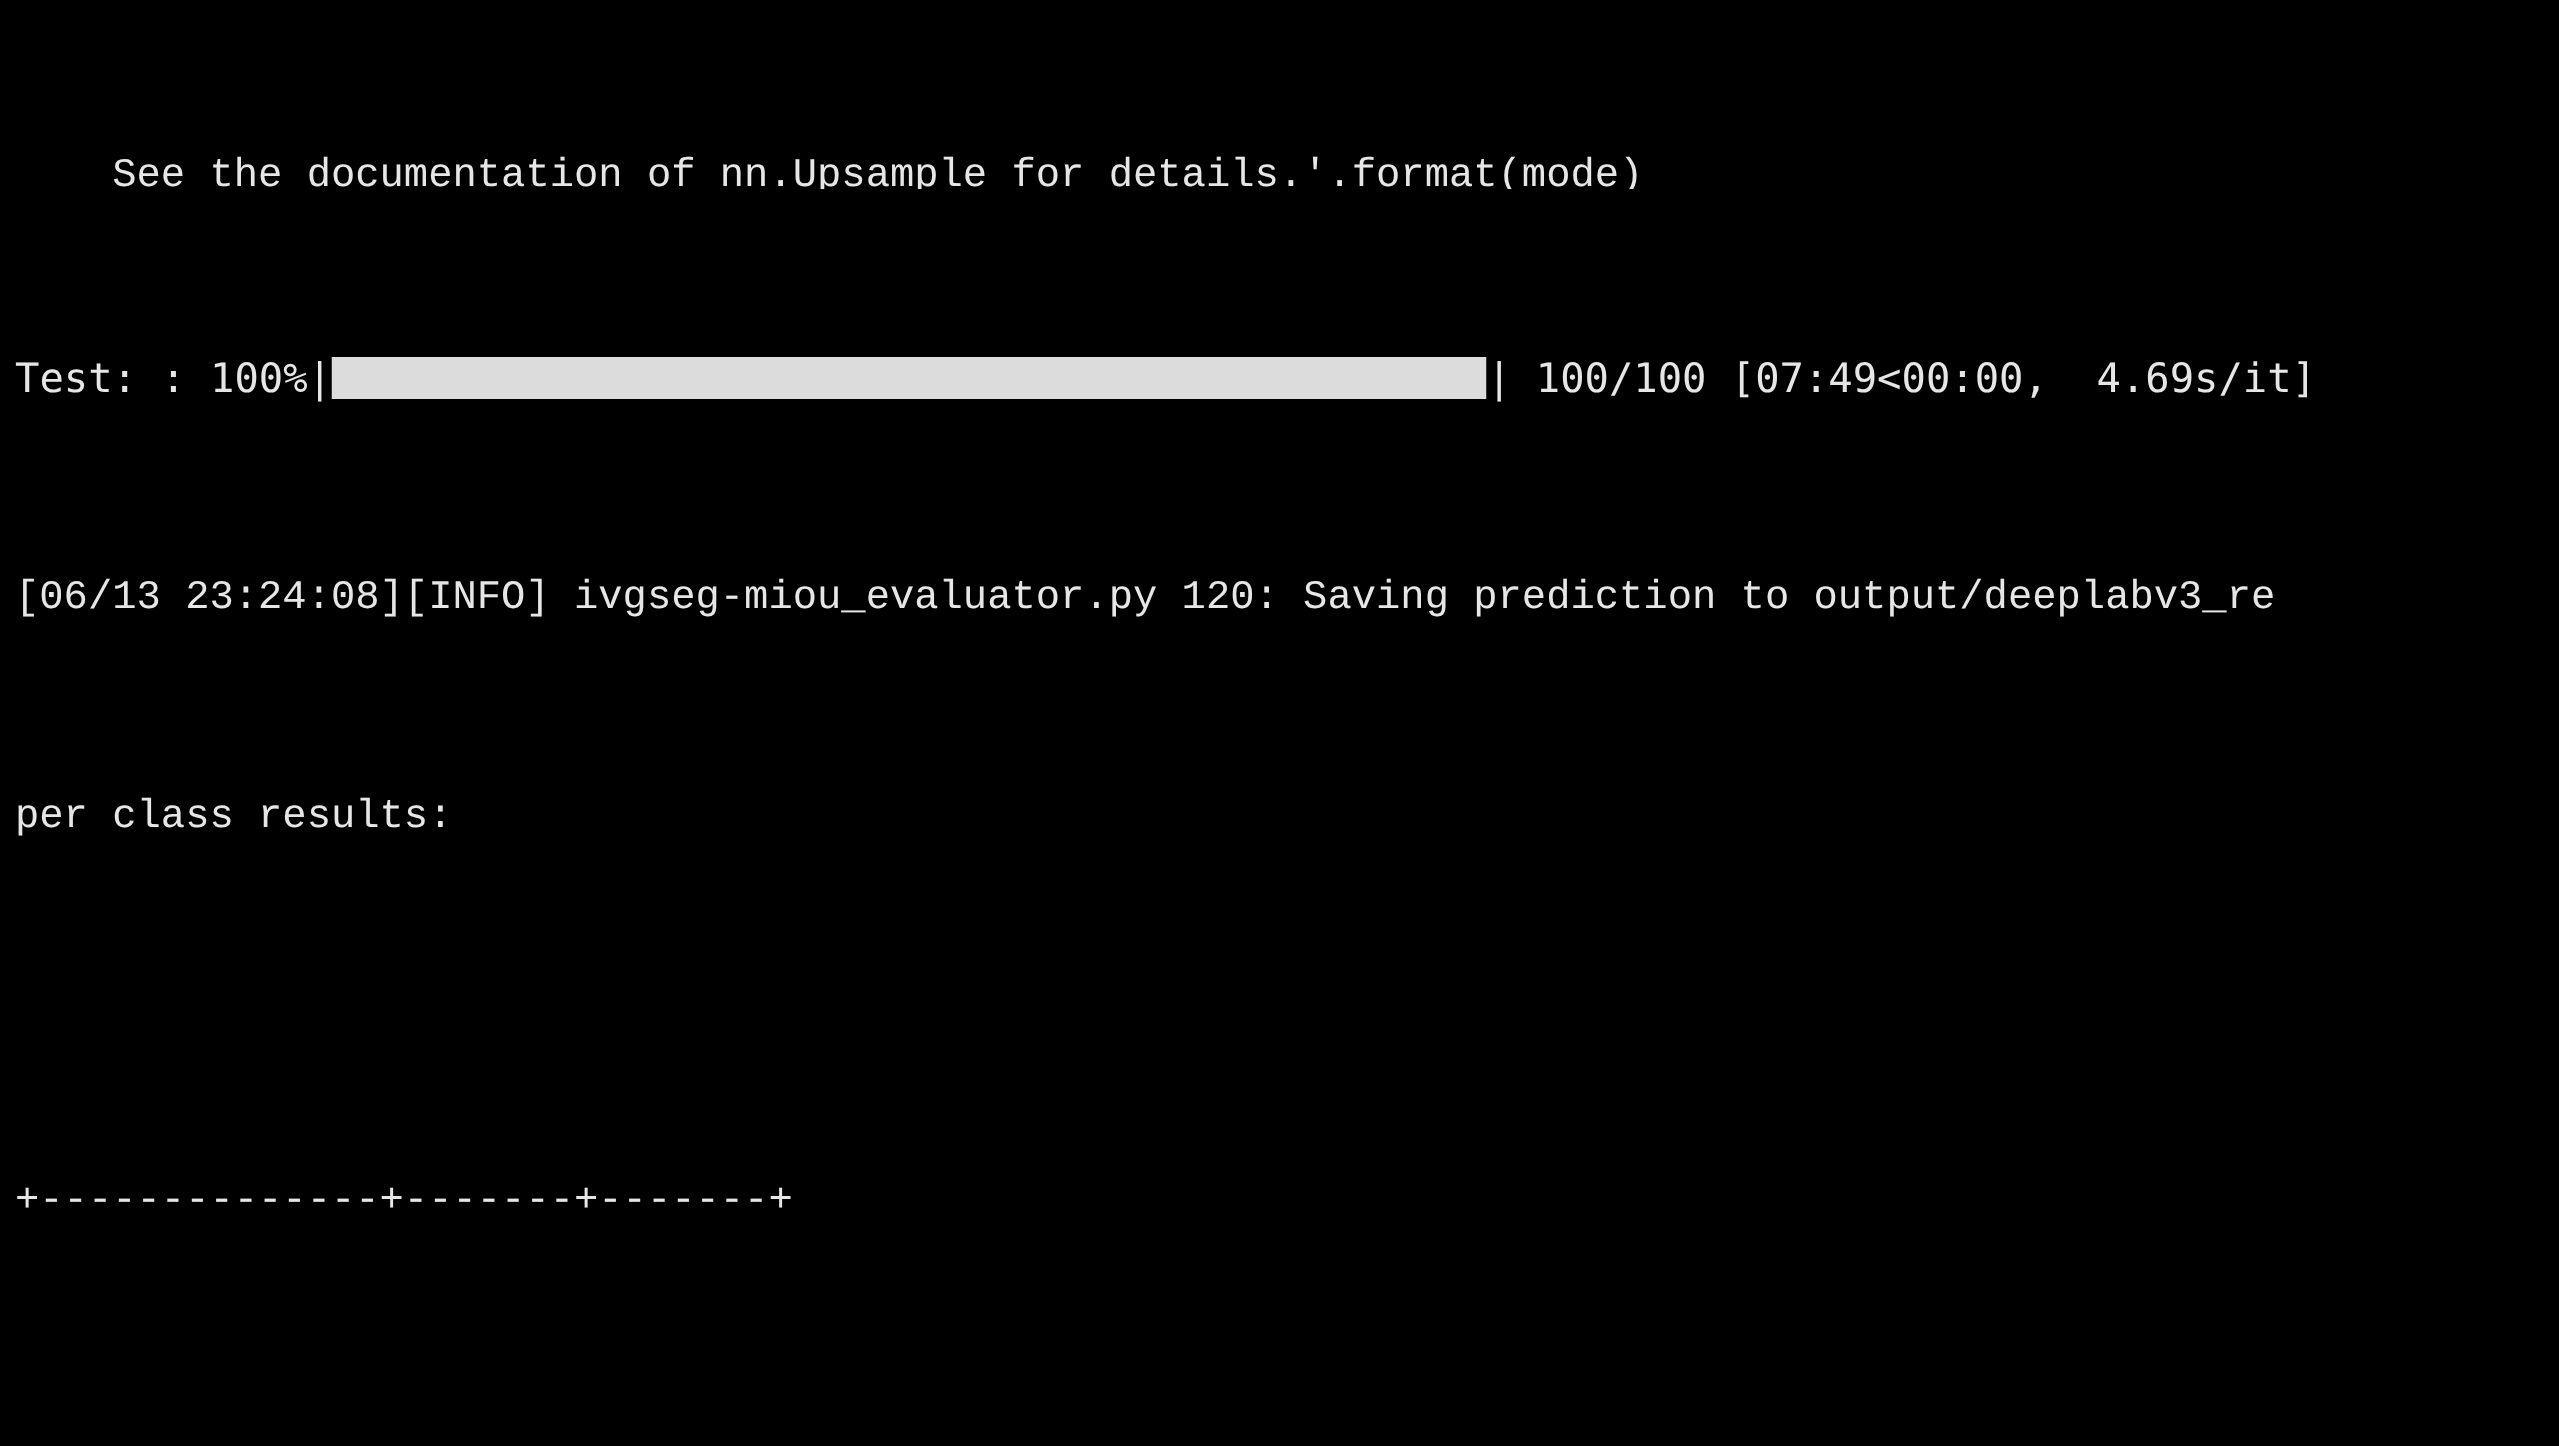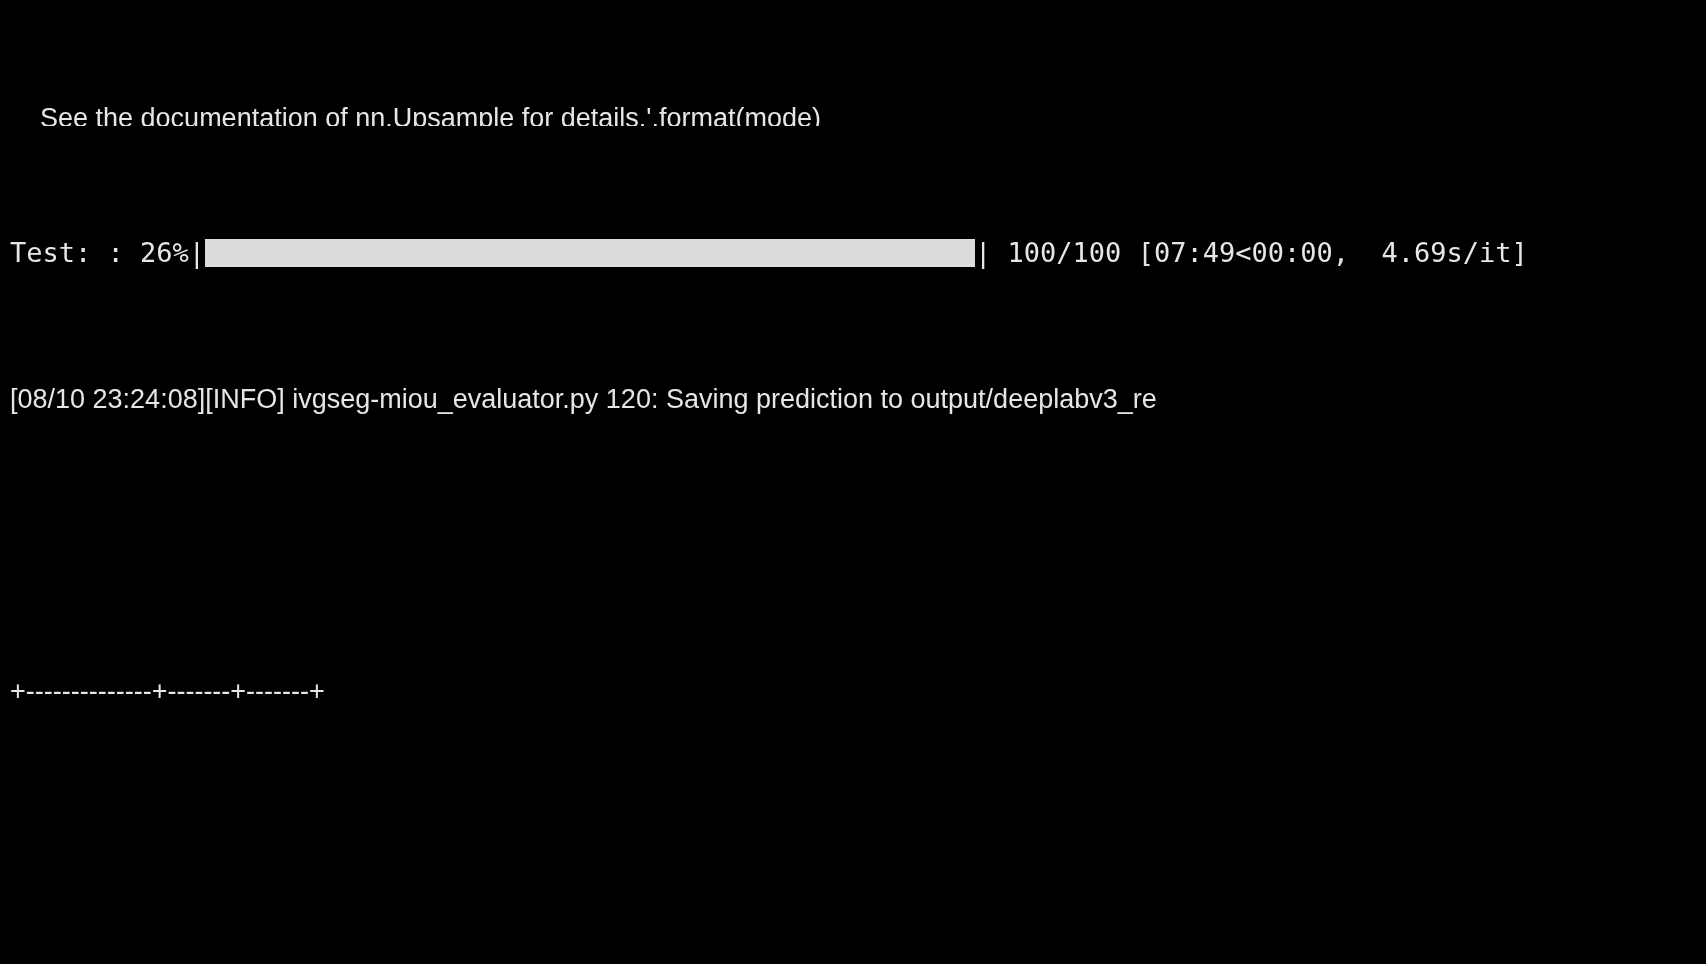--- a/index.html
+++ b/index.html
@@ -32,21 +32,21 @@
     position: absolute;
     left: 10px;
     top: -10px;
     width: 1696px;
     white-space: pre;
   }
   .line {
     height: 36.5px;
     white-space: pre;
     display: block;
-    font-family: Liberation Sans, sans-serif;
+    font-family: Liberation Mono, monospace;
   }
   .line.clipped-top {
     height: 26px;
     overflow: hidden;
   }
   .bar-line {
     position: relative;
     display: block;
     height: 36.5px;
     white-space: pre;
@@ -70,24 +70,25 @@
   .txt { font-family: "DejaVu Sans Mono", "Liberation Mono", monospace; }
 </style>
 </head>
 <body>
 
 <div id="terminal">
   <div class="screen">
 
     <div class="line clipped-top">    See the documentation of nn.Upsample for details.'.format(mode)</div>
 
-    <div class="bar-line"><span class="txt">Test: : 26%|</span><span class="progress-track"><span class="progress-fill" id="progress-fill" style="width: 100%;"></span></span><span class="txt">| 100/100 [07:49&lt;00:00,  4.69s/it]</span></div>
+    <div class="bar-line"><span class="txt">Test: : 100%|</span><span class="progress-track"><span class="progress-fill" id="progress-fill" style="width: 100%;"></span></span><span class="txt">| 100/100 [07:49&lt;00:00,  4.69s/it]</span></div>
 
-    <div class="line">[08/10 23:24:08][INFO] ivgseg-miou_evaluator.py 120: Saving prediction to output/deeplabv3_re</div>
+    <div class="line">[06/13 23:24:08][INFO] ivgseg-miou_evaluator.py 120: Saving prediction to output/deeplabv3_re</div>
 
+    <div class="line">per class results:</div>
     <div class="line"></div>
 
     <div class="line">+--------------+-------+-------+</div>
     
     
     
     
     
 
     

